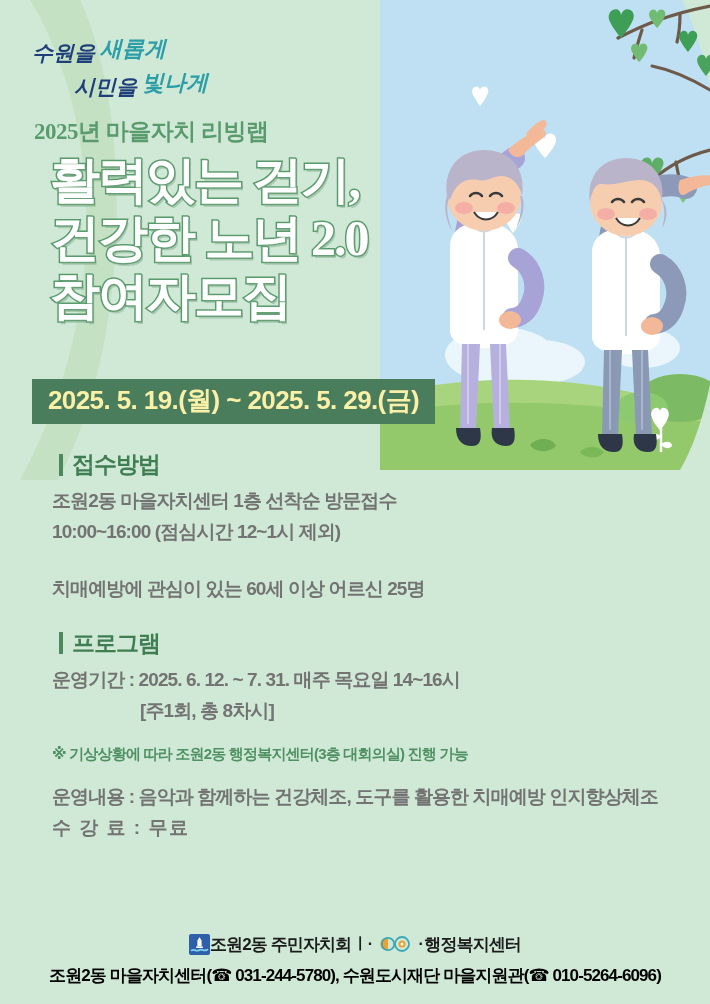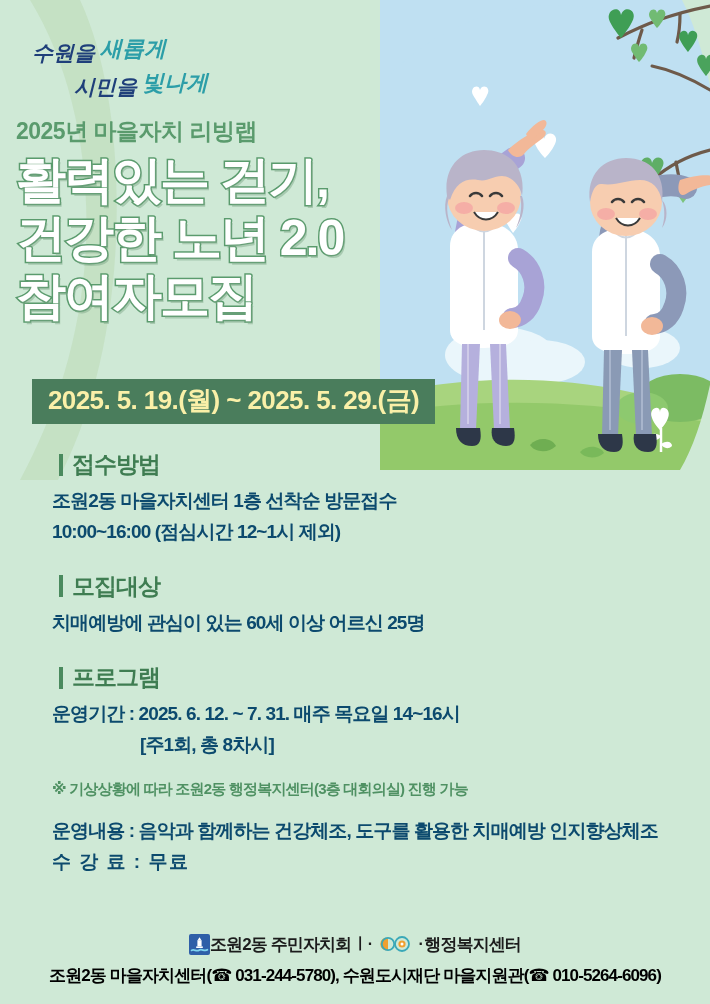--- a/index.html
+++ b/index.html
@@ -51,38 +51,39 @@
     left: 30px;
     top: 30px;
     width: 200px;
     height: 80px;
   }
   .slogan svg { display: block; }
 
   
   .headline-wrap {
     position: absolute;
-    left: 12px;
+    left: 30px;
     top: 118px;
     width: 470px;
+    font-family: Liberation Serif, serif;
   }
   .kicker {
     font-size: 23px;
     font-weight: 700;
     color: #5a9b6d;
     letter-spacing: -0.5px;
     margin: 0 0 6px 4px;
     line-height: 1.2;
   }
   .title-line {
     font-size: 50px;
     font-weight: 900;
     line-height: 1.12;
     letter-spacing: -2px;
-    margin: 0 0 2px 4px;
+    margin: 0 0 2px 20px;
     color: #ffffff;
     -webkit-text-stroke: 3px #5a9b6d;
     paint-order: stroke fill;
     text-shadow: 2px 3px 0 rgba(120,165,130,0.45);
   }
 
   
   .date-banner {
     position: absolute;
     left: 32px;
@@ -125,21 +126,21 @@
     font-weight: 900;
     color: #3f7d52;
     letter-spacing: -1px;
     line-height: 1.1;
   }
 
   .sec-body { margin: 0 0 0 52px; }
   .line {
     font-size: 19px;
     font-weight: 800;
-    color: #0c4a6e;
+    color: #737373;
     letter-spacing: -0.9px;
     line-height: 1.62;
     white-space: nowrap;
   }
   .line.indent { margin-left: 88px; }
   .line.note {
     font-size: 15px;
     font-weight: 800;
     color: #4f9163;
     letter-spacing: -0.8px;
@@ -388,24 +389,20 @@
       </div>
       <div class="sec-body">
         <div class="line">조원2동 마을자치센터 1층 선착순 방문접수</div>
         <div class="line">10:00~16:00 (점심시간 12~1시 제외)</div>
       </div>
     </div>
 
     <div class="gap-md"></div>
 
     <div class="section">
-      <div class="sec-head">
-        <span class="sec-bar"></span>
-        <span class="sec-title">모집대상</span>
-      </div>
       <div class="sec-body">
         <div class="line">치매예방에 관심이 있는 60세 이상 어르신 25명</div>
       </div>
     </div>
 
     <div class="gap-md"></div>
 
     <div class="section">
       <div class="sec-head">
         <span class="sec-bar"></span>

